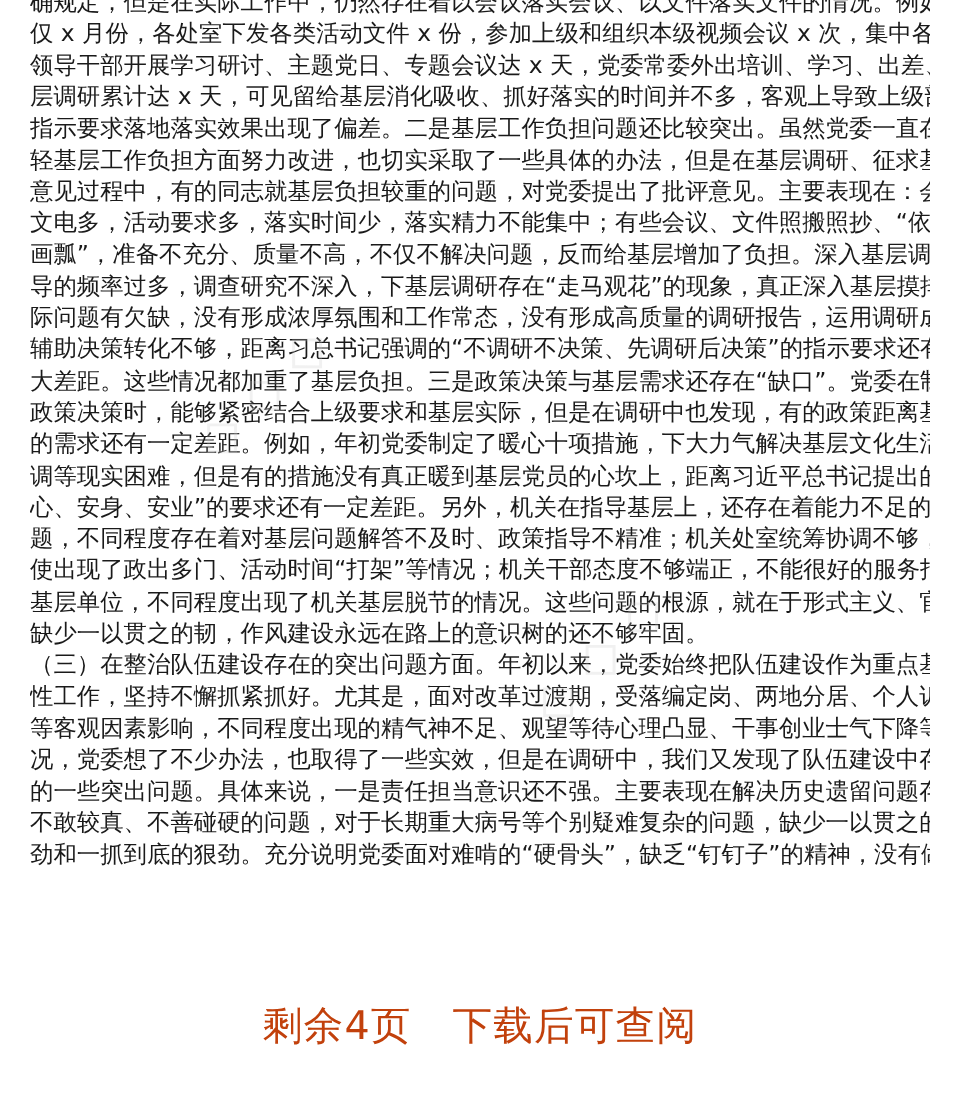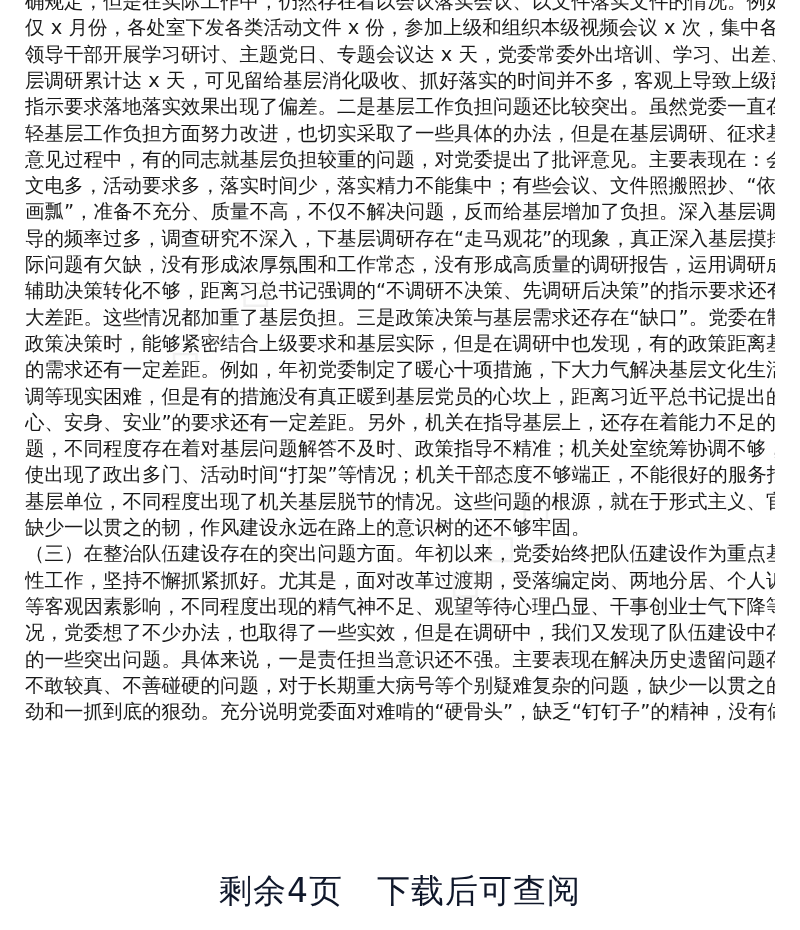--- a/index.html
+++ b/index.html
@@ -16,23 +16,22 @@
       text-align: justify; text-align-last: justify;
     }
     .line.last { text-align-last: left; }
     .watermark {
       position: absolute; color: rgba(200,200,200,0.25);
       font-family: "DejaVu Sans", sans-serif; font-size: 46px;
       transform: rotate(-45deg); pointer-events: none; white-space: nowrap;
     }
     .more {
       position: absolute; left: 0; top: 833px; width: 800px; text-align: center;
-      font-family: "DejaVu Sans", sans-serif; font-size: 33px; color: #0f172a;
+      font-family: "DejaVu Sans", sans-serif; font-size: 33px; color: #c2410c;
       letter-spacing: 1px;
-      margin-top: 36px;
     }
     .more span { display: inline-block; }
     .more .gap { width: 34px; }
   </style>
 </head>
 <body>
 
 <div class="page">
   <div class="line" style="top:0px">确规定，但是在实际工作中，仍然存在着以会议落实会议、以文件落实文件的情况。例如，</div>
   <div class="line" style="top:26.3px">仅 x 月份，各处室下发各类活动文件 x 份，参加上级和组织本级视频会议 x 次，集中各单位</div>

